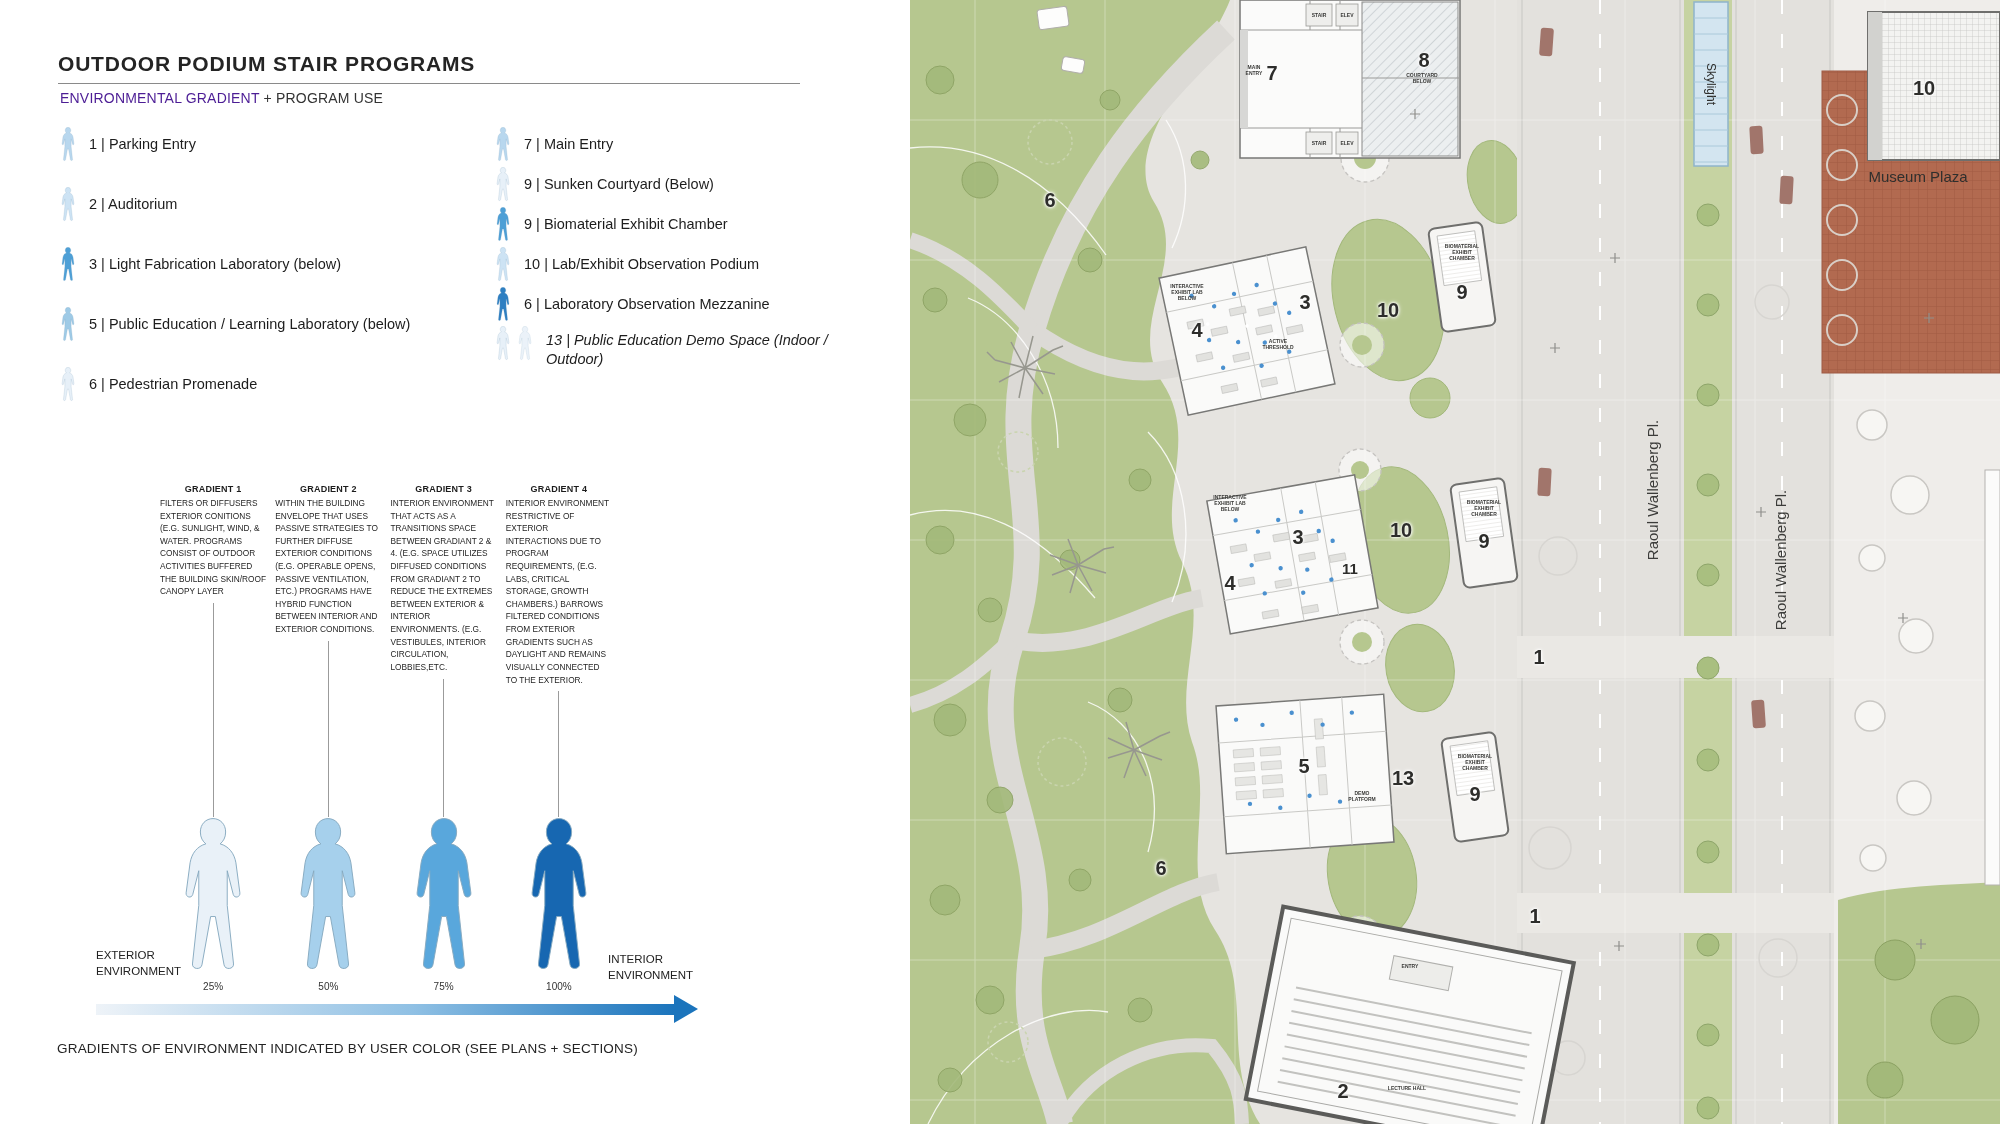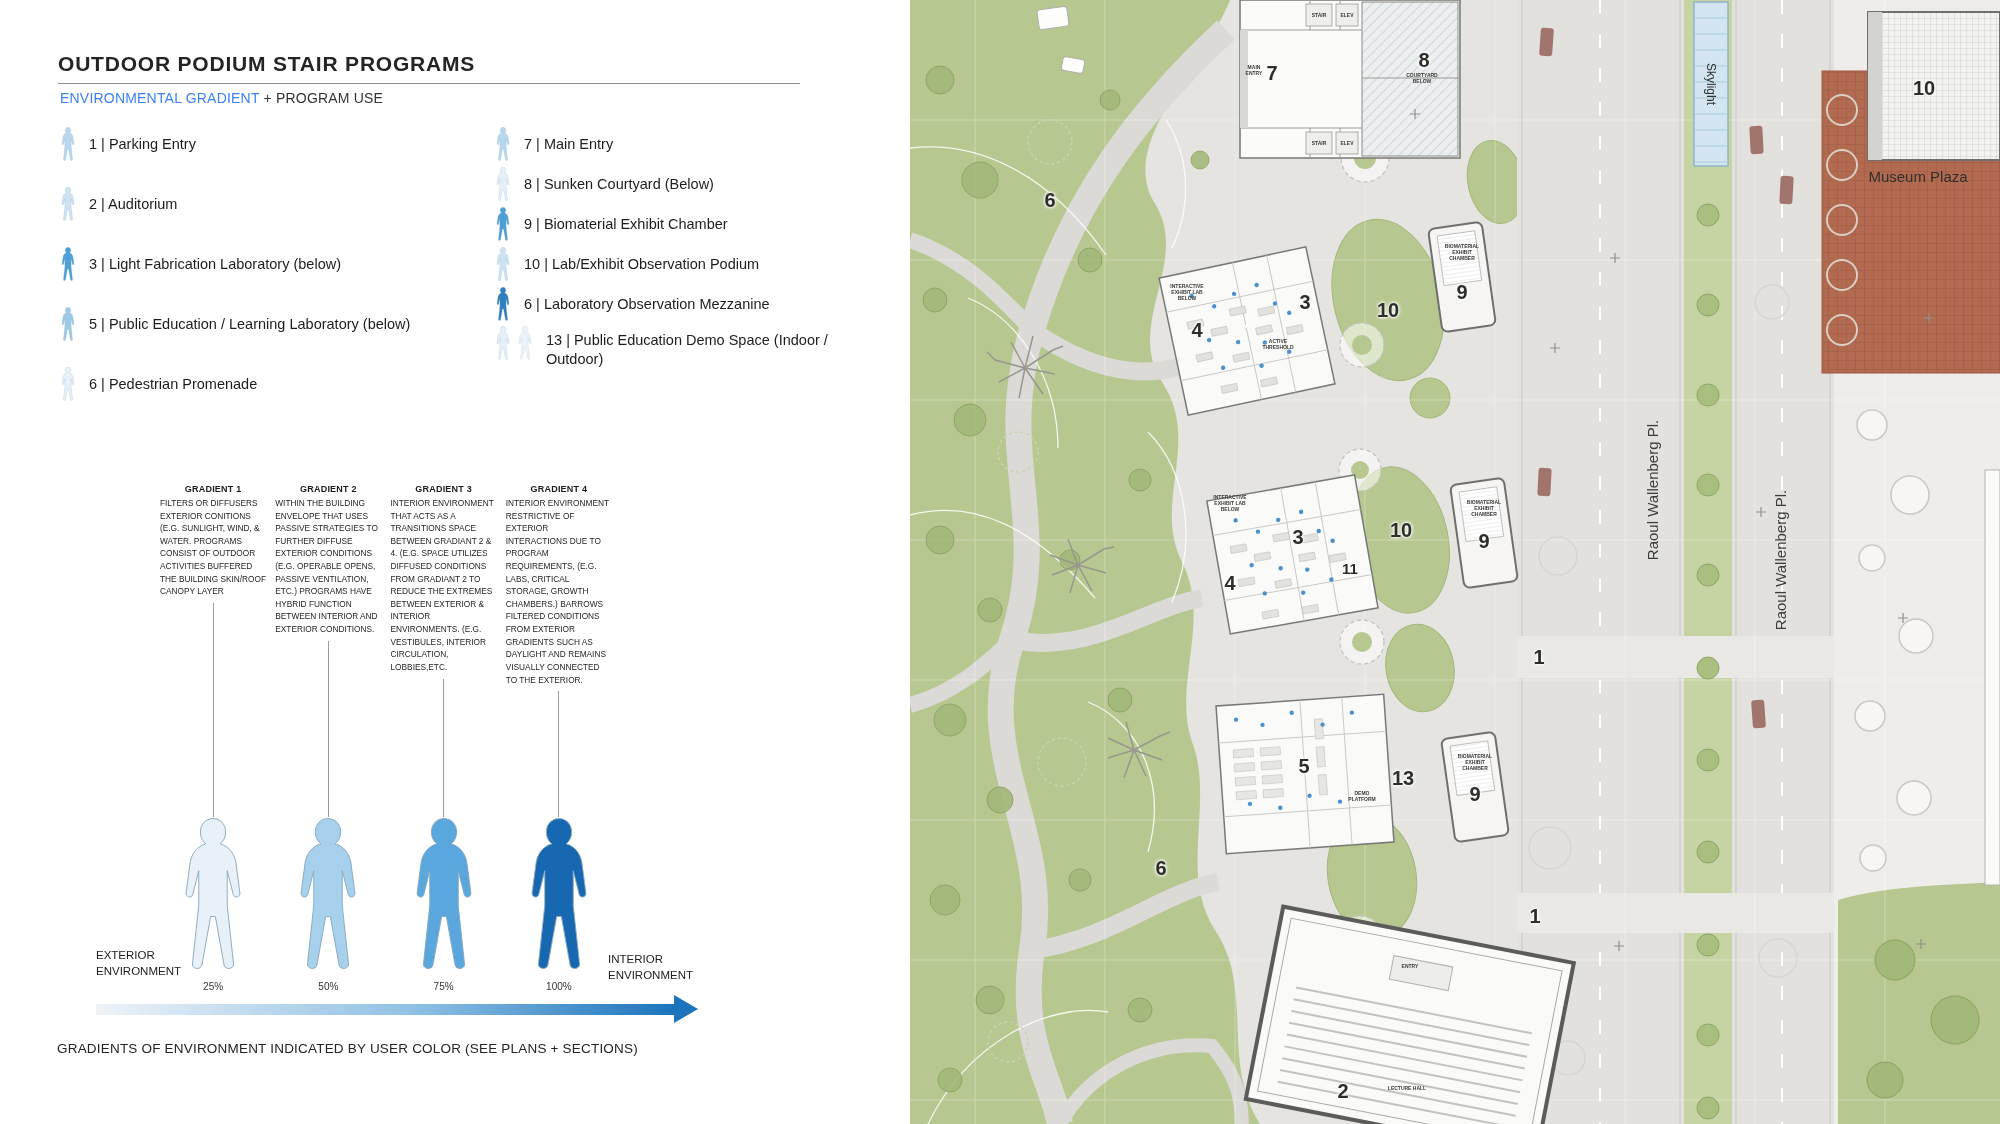--- a/index.html
+++ b/index.html
@@ -5,31 +5,31 @@
   html,body { margin:0; padding:0; background:#ffffff; }
   .board { position:relative; width:2000px; height:1124px; background:#ffffff; overflow:hidden;
            font-family:"Liberation Sans","DejaVu Sans",sans-serif; color:#222; }
 
   
   .left-panel { position:absolute; left:0; top:0; width:910px; height:1124px; background:#fff; }
   .page-title { position:absolute; left:58px; top:52px; margin:0; font-size:21px; font-weight:700;
                 letter-spacing:.8px; color:#242424; }
   .title-rule { position:absolute; left:58px; top:83px; width:742px; height:1px; background:#8a8a8a; }
   .subtitle { position:absolute; left:60px; top:90px; font-size:14px; letter-spacing:.2px; color:#333; }
-  .subtitle .hl { color:#3b82f6;margin-top:12px; }
+  .subtitle .hl { color:#4c1d95;margin-top:12px; }
 
   .legend { position:absolute; left:60px; top:124px; display:flex; }
   .lcol { display:flex; flex-direction:column; }
   .lcol1 { width:435px;gap:20px; }
   .lcol2 { width:420px; }
   .li { display:flex; align-items:center; min-height:40px; }
   .li .pic { width:16px; height:35px; margin-right:13px; flex:0 0 auto; }
   .li .pic svg { width:16px; height:35px; display:block; }
   .li .txt { font-size:14.5px; color:#1d1d1d; }
-  .li13 { align-items:flex-start; padding-top:2px; }
+  .li13 { align-items:flex-start; padding-top:2px;font-style:italic; }
   .li13 .pic2 { margin-left:-7px; margin-right:13px; opacity:.8; }
   .li13 .txt { width:285px; line-height:1.3; padding-top:5px; }
   .pic use, .gfig use { stroke:#86a9c0; stroke-width:.6; }
 
   .grads { position:absolute; left:160px; top:484px; width:452px; height:508px; display:flex; gap:9px; }
   .gcol { flex:1 1 0; display:flex; flex-direction:column; align-items:center; }
   .ghead { font-size:9px; font-weight:700; letter-spacing:.2px; color:#1c1c1c;text-align:right; }
   .gbody { font-size:8.3px; line-height:1.52; margin-top:3px; color:#242424; }
   .gstem { width:1px; flex:1 1 auto; min-height:10px; background:#9b9b9b; margin-top:5px; }
   .gfig { width:72px; height:158px; flex:0 0 auto; }
@@ -127,21 +127,21 @@
               </svg>
             </span>
           <span class="txt">7 | Main Entry</span>
         </div>
         <div class="li">
           <span class="pic">
               <svg viewBox="0 0 40 100">
                 <use href="#person" fill="#e7f0f8"></use>
               </svg>
             </span>
-          <span class="txt">8 | Sunken Courtyard (Below)</span>
+          <span class="txt">9 | Sunken Courtyard (Below)</span>
         </div>
         <div class="li">
           <span class="pic">
               <svg viewBox="0 0 40 100">
                 <use href="#person" fill="#4d9fd6"></use>
               </svg>
             </span>
           <span class="txt">9 | Biomaterial Exhibit Chamber</span>
         </div>
         <div class="li">

